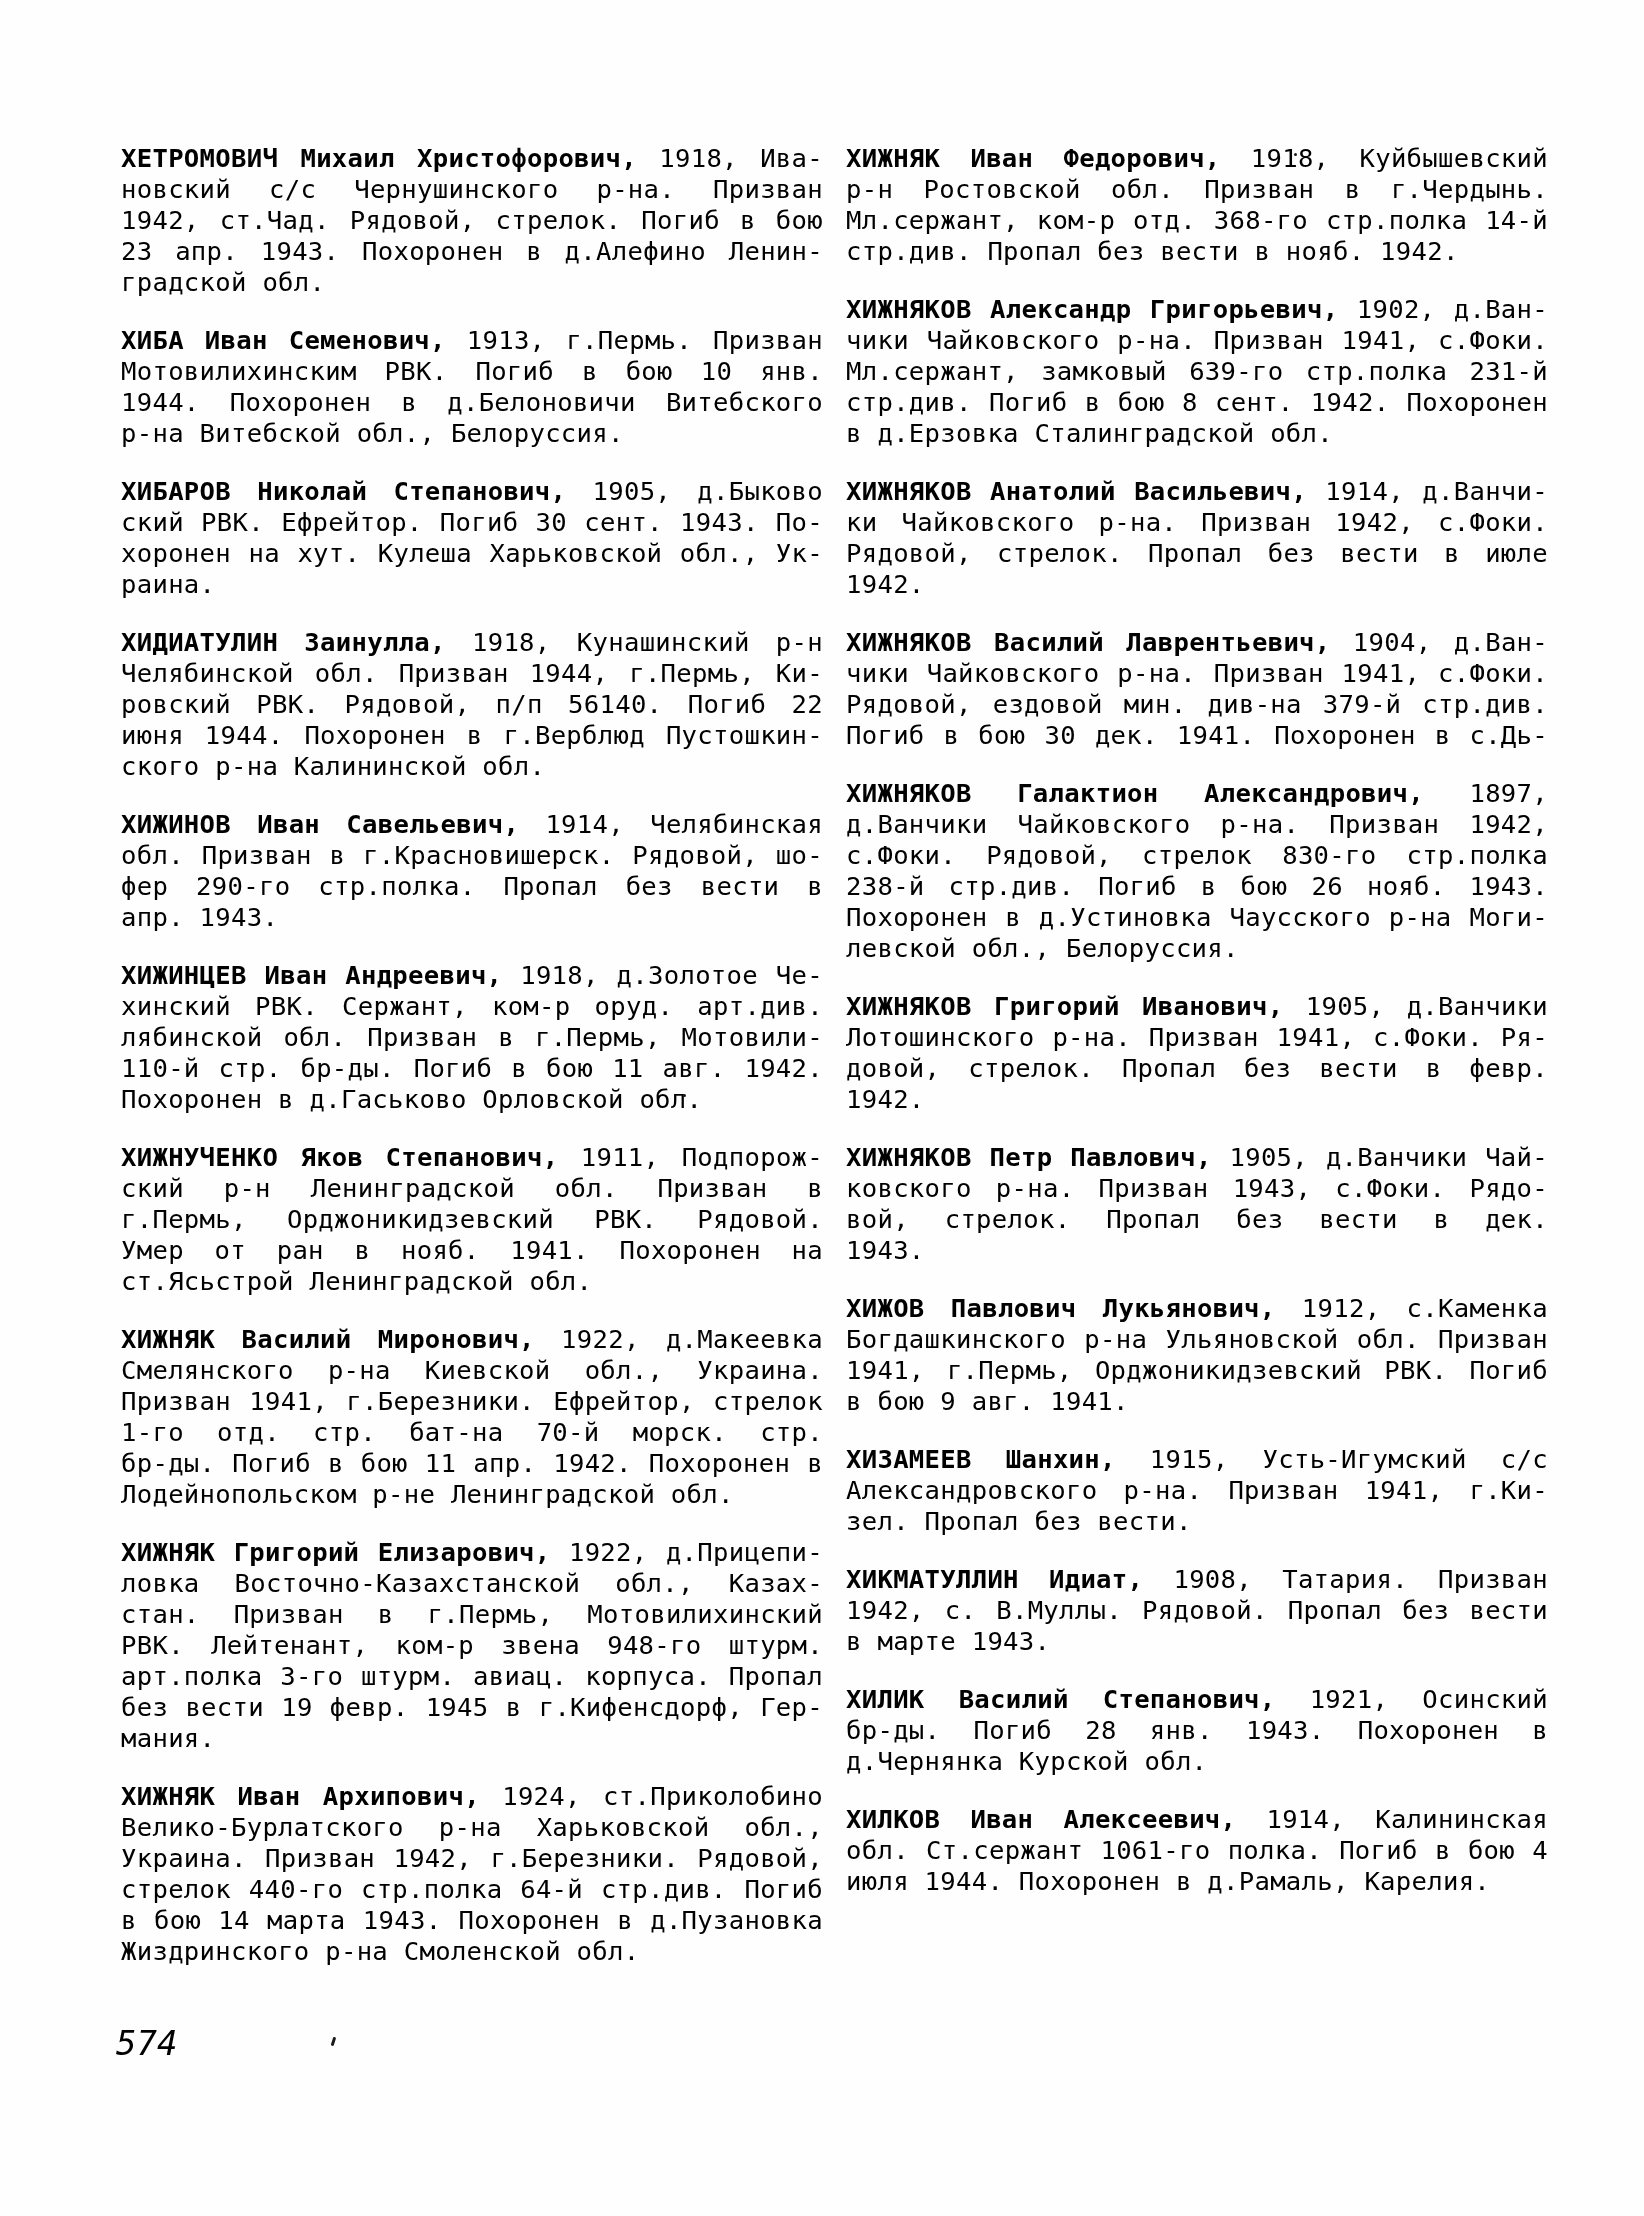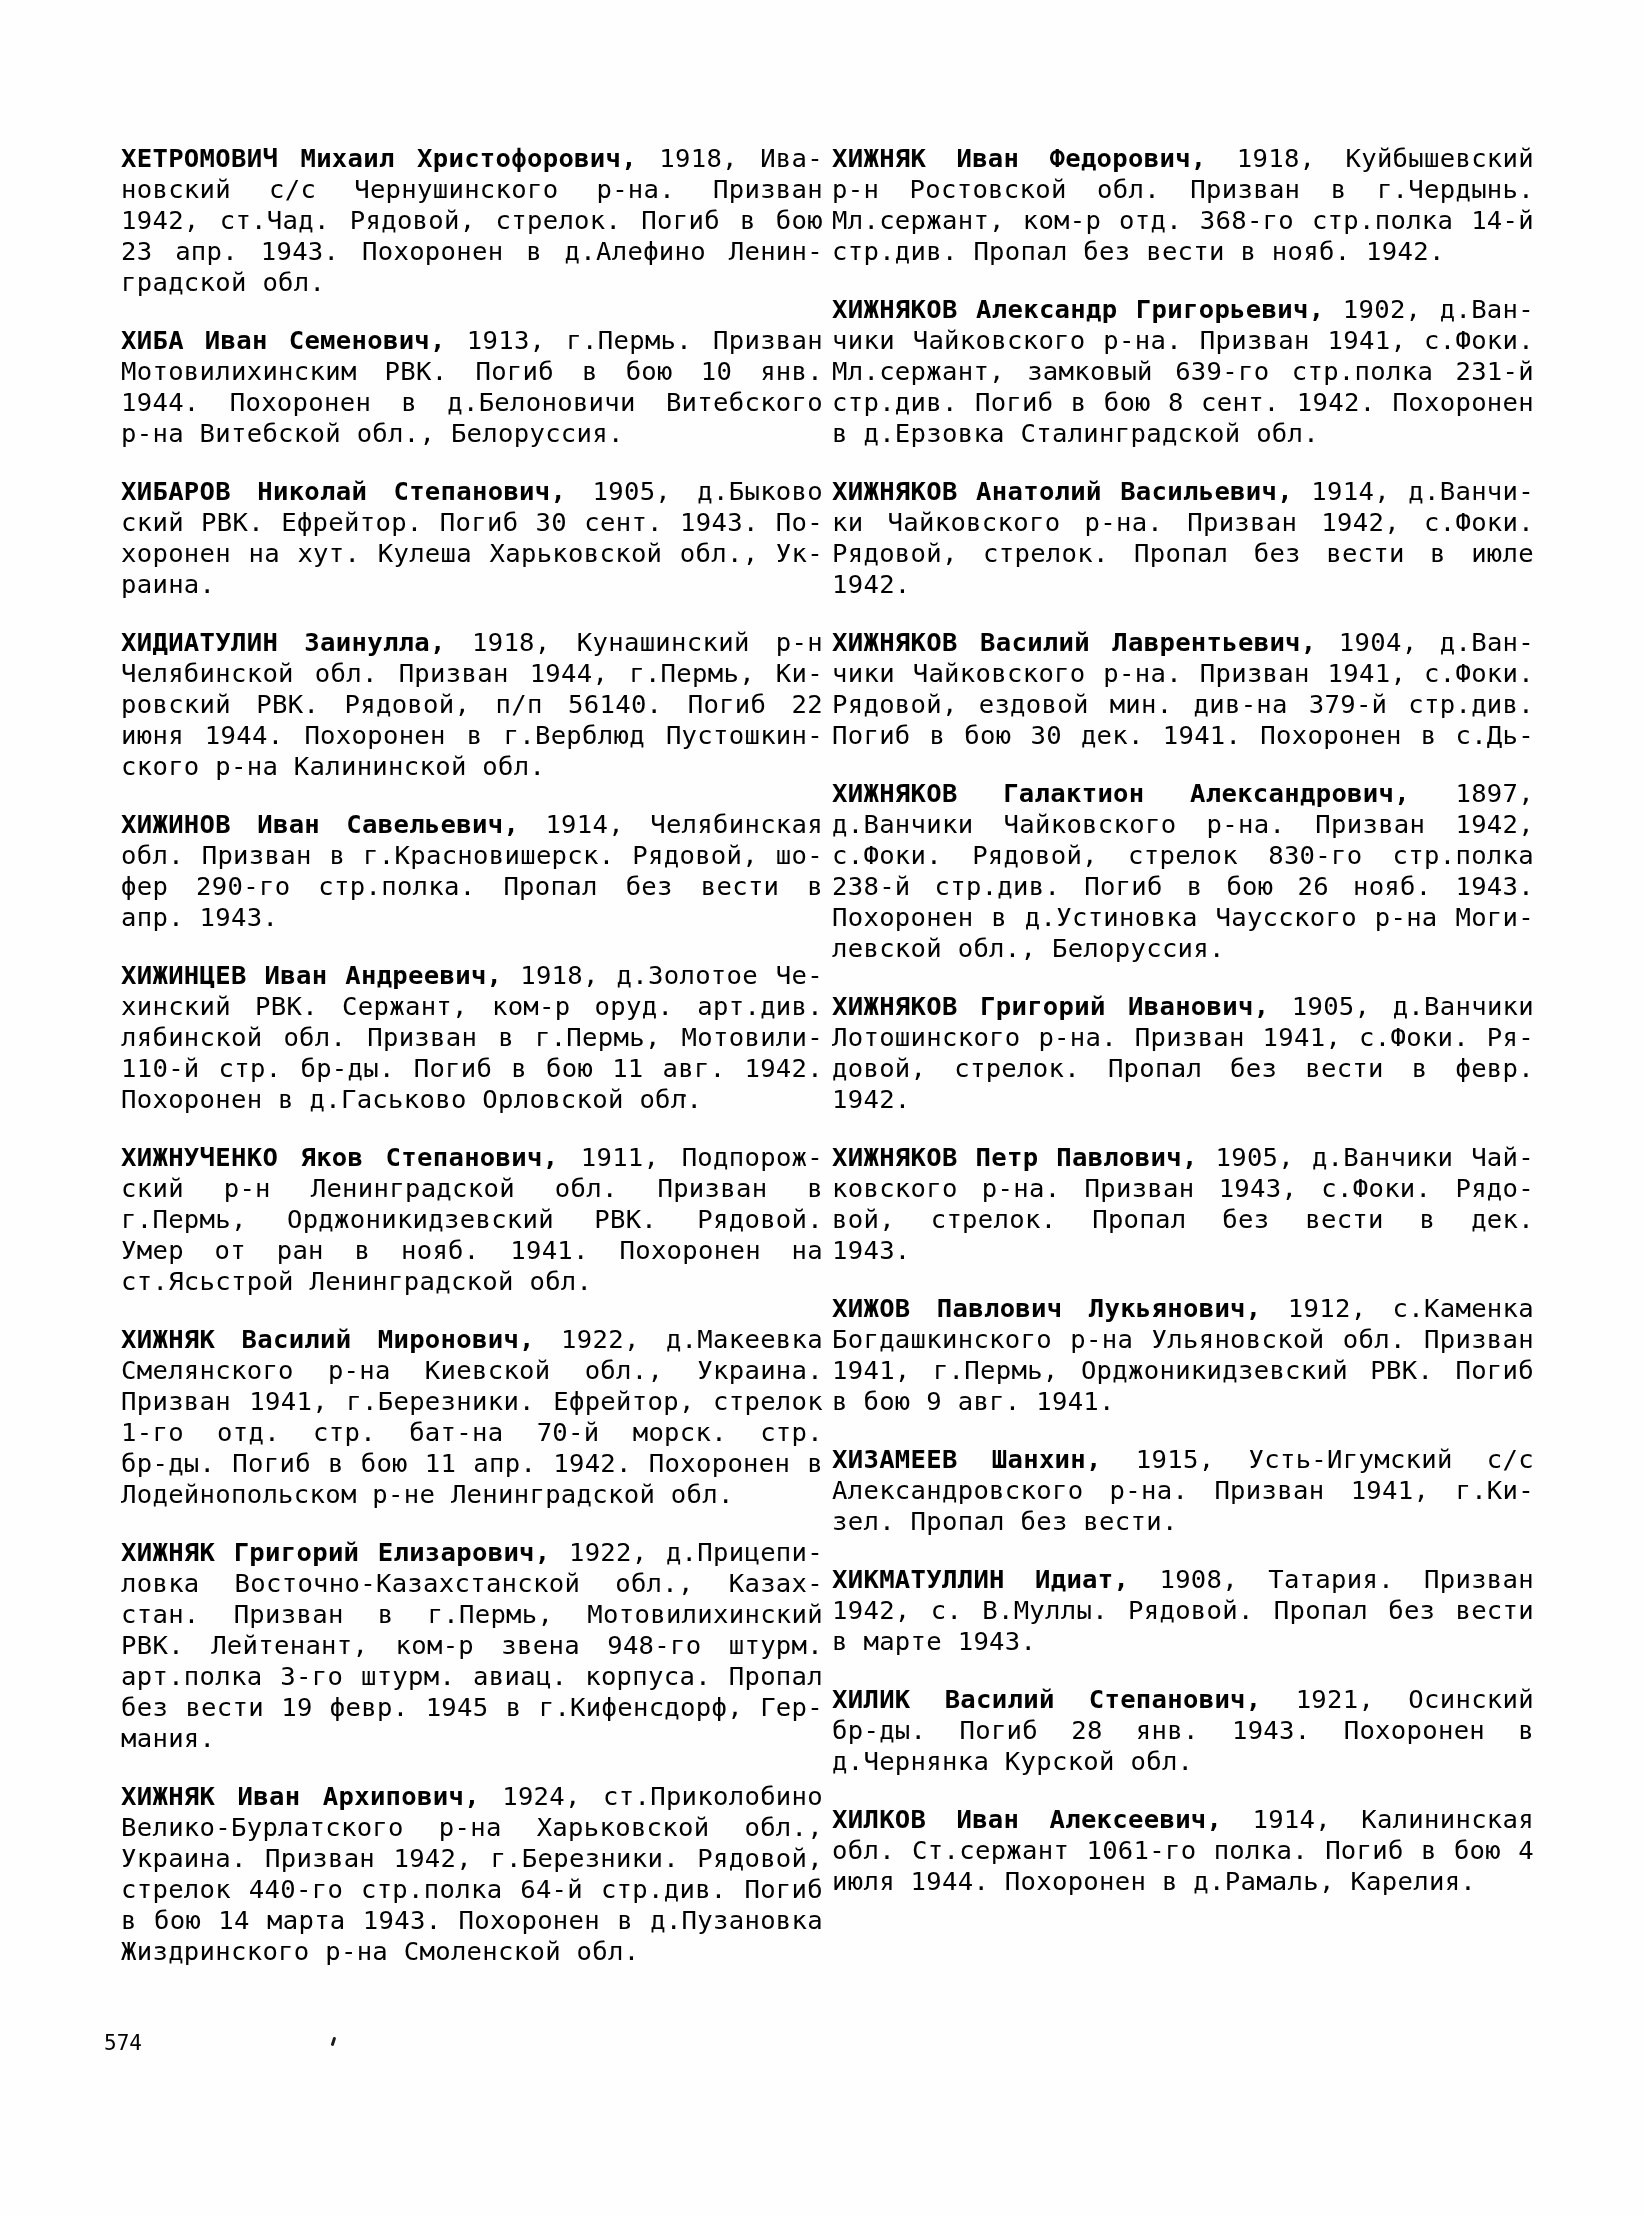--- a/index.html
+++ b/index.html
@@ -20,45 +20,46 @@
   .page {
     position: absolute;
     inset: 0;
     background: #fefefe;
   }
   .columns {
     position: absolute;
     left: 121px;
     top: 143px;
     display: flex;
-    gap: 9px;
+    gap: 23px;
   }
   .column {
     width: 702px;
   }
   .entry {
     margin: 0 0 27px 0;
   }
   .line {
     text-align: justify;
     text-align-last: justify;
     letter-spacing: 0.3px;
   }
   .line.last {
     text-align-last: left;
   }
   .person {
     font-weight: bold;
   }
   .page-number {
     position: absolute;
-    left: 104px;
+    left: 116px;
     top: 2028px;
-    font-size: 21px;
+    font-size: 34px;
     line-height: 31px;
+    font-style: italic;
   }
   .speck {
     position: absolute;
     background: #1a1a1a;
   }
   .speck-a {
     left: 332px;
     top: 2037px;
     width: 3.3px;
     height: 8.5px;

